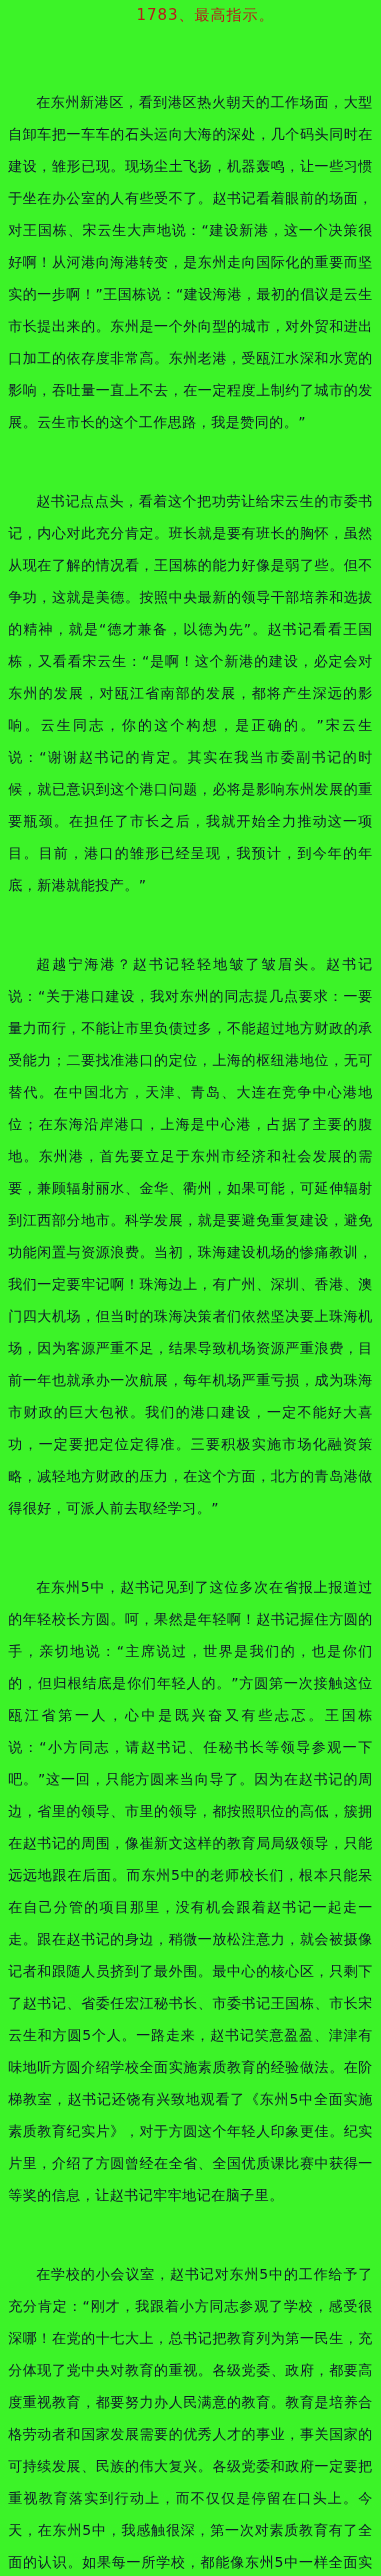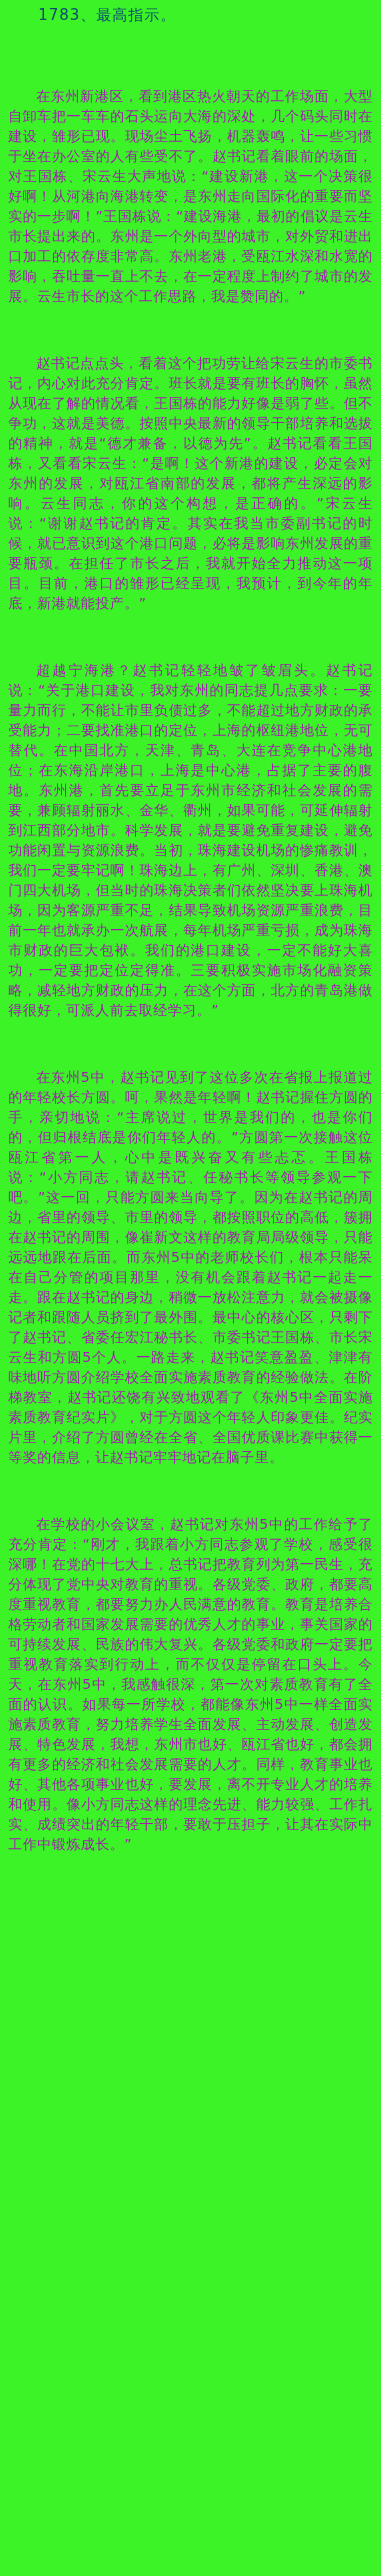--- a/index.html
+++ b/index.html
@@ -14,31 +14,32 @@
     min-height: 2818px;
     box-sizing: border-box;
     padding: 6.2px 8.2px 31px 8.2px;
     background: #3CF328;
   }
   .chapter-title {
     font-size: 15px;
     font-weight: normal;
     margin: 0 0 61px 0;
     text-indent: 2em;
-    color: #0c4a6e;
+    color: #b91c1c;
     letter-spacing: 1px;
+    text-align: center;
   }
   .chapter-body p {
     margin: 0 0 47px 0;
     font-size: 14px;
-    line-height: 20px;
+    line-height: 32px;
     text-indent: 2em;
     text-align: justify;
     text-justify: inter-ideograph;
-    color: #a21caf;
+    color: #0f172a;
     letter-spacing: 0.5px;
     word-break: break-all;
   }
   .chapter-body p:last-child {
     margin-bottom: 0;
   }
 </style>
 </head>
 <body>
 

